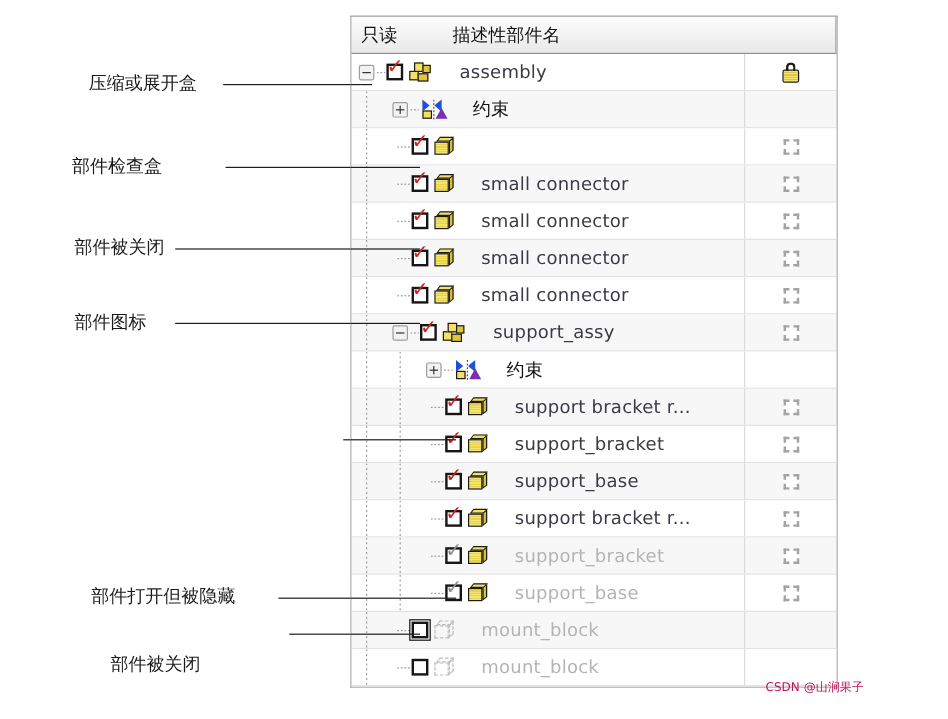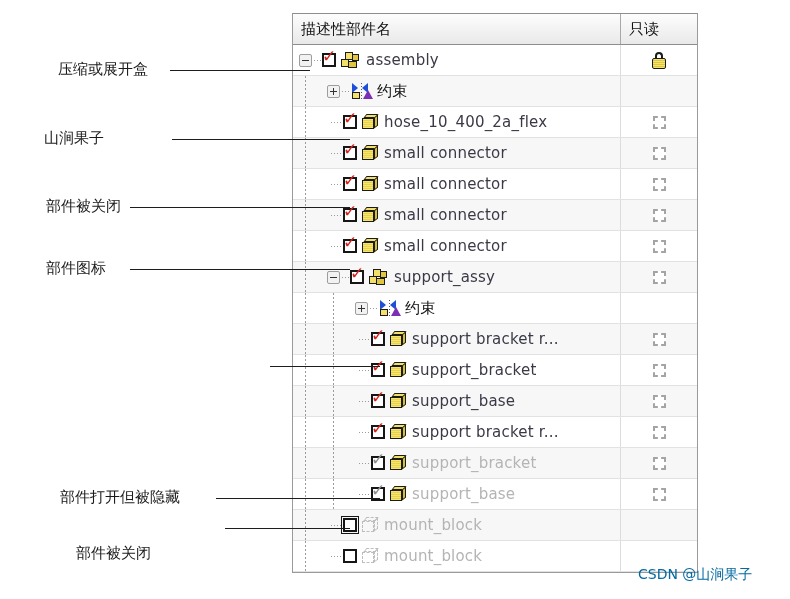--- a/index.html
+++ b/index.html
@@ -6,21 +6,21 @@
   body{
     width:790px;height:599px;
     background:#ffffff;
     font-family:"Liberation Sans","DejaVu Sans",sans-serif;
     position:relative;
     overflow:hidden;
     -webkit-font-smoothing:none;
   }
 
   
-  .annotations{position:absolute;left:0;top:0;width:292px;height:599px;}
+  .annotations{position:absolute;left:16px;top:0;width:292px;height:599px;}
   .anno{
     position:absolute;
     font-family:"DejaVu Sans","Liberation Sans",sans-serif;
     font-size:15px;
     color:#1a1a1a;
     white-space:nowrap;
     line-height:1;
   }
   .leader{
     position:absolute;
@@ -74,21 +74,21 @@
   .row .ro{
     width:76px;
     display:flex;align-items:center;justify-content:center;
     box-sizing:border-box;
   }
   .label{
     font-family:"DejaVu Sans","Liberation Sans",sans-serif;
     font-size:15px;
     color:#3a3a46;
     white-space:nowrap;
-    margin-left:5px;
+    margin-left:22px;
     letter-spacing:.2px;
   }
   .label.cn{color:#111;}
   .label.dim{color:#b4b4b4;}
 
   
   .ind{flex:0 0 auto;}
 
   
   .vline{
@@ -209,47 +209,47 @@
   .rodash{
     width:13px;height:13px;box-sizing:border-box;
     border:2px dashed #a4a4a4;
     background:#fff;
   }
 
   
   .wm{
     position:absolute;
     font-family:"DejaVu Sans","Liberation Sans",sans-serif;
-    font-size:14px;color:#0369a1;
+    font-size:10px;color:#be185d;
     white-space:nowrap;
   }
 </style>
 </head>
 <body>
 
 <div class="annotations">
     <div class="anno" style="top: 62px; left: 58px;">压缩或展开盒</div>
     <div class="leader" style="top: 70px; left: 170px; width: 130px;"></div>
-    <div class="anno" style="top: 131px; left: 44px;">山涧果子</div>
+    <div class="anno" style="top: 131px; left: 44px;">部件检查盒</div>
     <div class="leader" style="top: 139px; left: 172px; width: 128px;"></div>
     <div class="anno" style="top: 199px; left: 46px;">部件被关闭</div>
     <div class="leader" style="top: 207px; left: 130px; width: 170px;"></div>
     <div class="anno" style="top: 261px; left: 46px;">部件图标</div>
     <div class="leader" style="top: 269px; left: 130px; width: 170px;"></div>
     <div class="leader" style="top: 366px; left: 270px; width: 30px;"></div>
     <div class="anno" style="top: 490px; left: 60px;">部件打开但被隐藏</div>
     <div class="leader" style="top: 498px; left: 216px; width: 84px;"></div>
     <div class="anno" style="top: 546px; left: 76px;">部件被关闭</div>
     <div class="leader" style="top: 528px; left: 225px; width: 75px;"></div>
   </div>
 
 <div class="tree">
   <div class="hdr">
+    <div class="cell c2">只读</div>
     <div class="cell c1">描述性部件名</div>
-    <div class="cell c2">只读</div>
   </div>
   <div class="rows">
       <div class="row">
         <div class="name">
           <span class="ind" style="width: 6px;"></span>
           <span class="exp"></span>
           <span class="stub"></span>
           <span class="cb">
             <span class="tick">✓</span>
           </span>
@@ -292,21 +292,20 @@
           <span class="ind" style="width: 34px;"></span>
           <span class="stub wide" style="margin-left: 4px;"></span>
           <span class="cb">
             <span class="tick">✓</span>
           </span>
           <span class="cube">
             <span class="top"></span>
             <span class="side"></span>
             <span class="front"></span>
           </span>
-          <span class="label">hose_10_400_2a_flex</span>
         </div>
         <div class="ro">
           <span class="rodash"></span>
         </div>
       </div>
       <div class="row alt">
         <div class="name">
           <span class="vline" style="left: 12px;"></span>
           <span class="ind" style="width: 34px;"></span>
           <span class="stub wide" style="margin-left: 4px;"></span>

